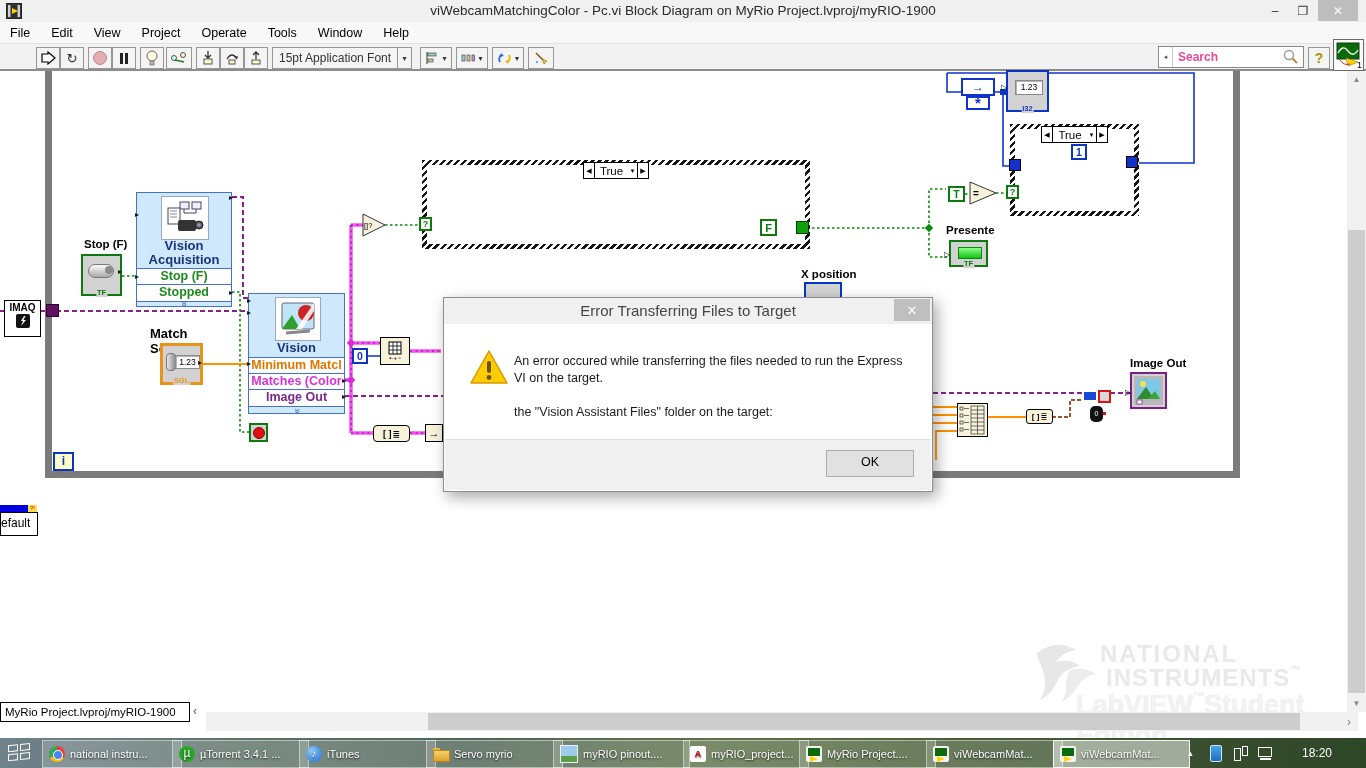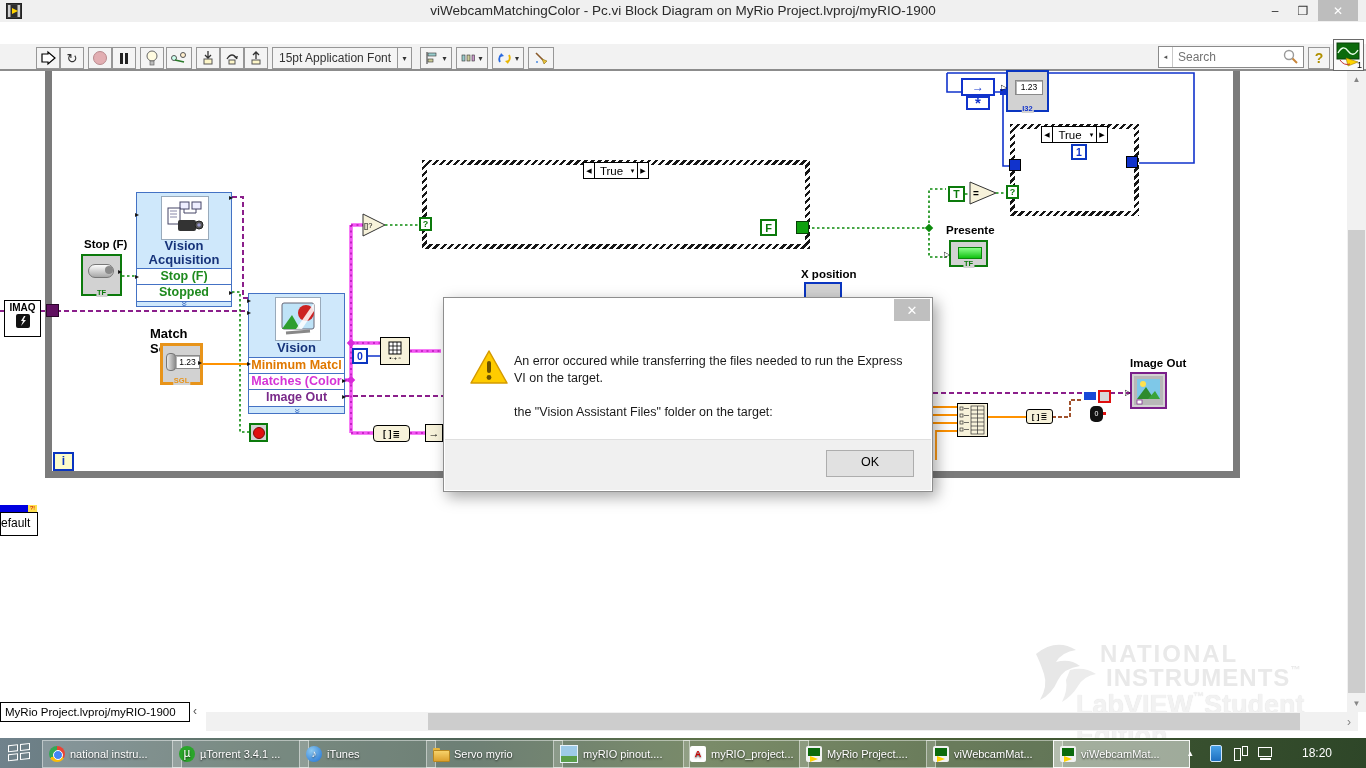--- a/index.html
+++ b/index.html
@@ -75,20 +75,30 @@
           <rect x="10.5" y="1" width="2.5" height="12" fill="#cfcfcf"></rect>
           <polygon points="5,4 11,7 5,10" fill="#ffd300"></polygon>
         </svg>
     </div>
     <div class="a" id="title-text">viWebcamMatchingColor - Pc.vi Block Diagram on MyRio Project.lvproj/myRIO-1900</div>
     <div class="a wc" style="left:1262px;width:26px;">–</div>
     <div class="a wc" style="left:1290px;width:26px;">❐</div>
     <div class="a wc" style="left:1318px;width:40px;background:#bdbdbd;color:#fff;">✕</div>
   </div>
 
+  <div class="a" id="menubar">
+    <span class="menu-item">File</span>
+    <span class="menu-item">Edit</span>
+    <span class="menu-item">View</span>
+    <span class="menu-item">Project</span>
+    <span class="menu-item">Operate</span>
+    <span class="menu-item">Tools</span>
+    <span class="menu-item">Window</span>
+    <span class="menu-item">Help</span>
+  </div>
 
   <div class="a" id="toolbar"></div>
   <div class="a tbb" style="left:36px;width:24px;">
     <svg width="18" height="16">
         <polygon points="3,4 9,4 9,2 16,8 9,14 9,12 3,12" fill="#fff" stroke="#000" stroke-width="1.2"></polygon>
       </svg>
   </div>
   <div class="a tbb" style="left:60px;width:24px;">
       <span>↻</span>
     </div>
@@ -162,21 +172,21 @@
   </div>
   <div class="a tbb" style="left:528px;width:26px;">
     <svg width="16" height="16">
         <path d="M3,3 L10,10" stroke="#8a5a2a" stroke-width="1.6"></path>
         <polygon points="9,9 14,11 11,14" fill="#e8c23a" stroke="#8a6a10" stroke-width=".6"></polygon>
         <circle cx="4" cy="12" r="1" fill="#4a8ae0"></circle>
       </svg>
   </div>
   <div class="a" style="left:1158px;top:46px;width:146px;height:22px;background:#fff;border:1px solid #8a8a8a;display:flex;align-items:center;">
     <span style="width:13px;height:100%;border-right:1px solid #c8c8c8;display:flex;align-items:center;justify-content:center;font-size:7px;color:#555;">◂</span>
-    <span style="flex:1;padding-left:5px;color:#737373;font-size:12px;">Search</span>
+    <span style="flex:1;padding-left:5px;color:#ec4899;font-size:12px;font-weight:bold;">Search</span>
     <svg width="18" height="16" style="margin-right:3px;">
         <circle cx="7" cy="6" r="4.5" fill="none" stroke="#9a9a9a" stroke-width="1.4"></circle>
         <path d="M10.5,9.5 L15,14" stroke="#c8853a" stroke-width="2"></path>
       </svg>
   </div>
   <div class="a tbb" style="left:1308px;width:22px;color:#b09000;font-weight:bold;font-size:14px;">?</div>
   <div class="a" style="left:1333px;top:39px;width:31px;height:32px;background:#fafafa;border:1px solid #6a6a6a;">
     <svg width="29" height="30">
         <rect x="3" y="3" width="22" height="16" fill="#0c6a0c" stroke="#064006"></rect>
         <path d="M4,13 Q9,4 14,11 T24,10" stroke="#eaffea" stroke-width="1.3" fill="none"></path>
@@ -413,20 +423,21 @@
     <span class="pa" style="left:-7px;top:15px;">▷</span>
   </div>
 
   <div class="a" style="left:0;top:505px;width:38px;height:32px;z-index:4;">
     <div style="position:absolute;left:0;top:0;width:28px;height:7px;background:#0000e0;"></div>
     <div style="position:absolute;left:28px;top:0;width:9px;height:7px;background:#ffe14d;color:#c00;font-size:6px;line-height:7px;text-align:center;">?!</div>
     <div style="position:absolute;left:0;top:7px;width:36px;height:22px;background:#fff;border:1px solid #000;font-size:12px;line-height:20px;">efault</div>
   </div>
 
   <div class="a" id="dialog">
+    <div id="dlg-title">Error Transferring Files to Target</div>
     <div id="dlg-close">
         <span>✕</span>
       </div>
     <svg width="40" height="37" style="position:absolute;left:25px;top:51px;">
       <polygon points="20,2 38,34 2,34" fill="#ffcc00" stroke="#d49a00" stroke-width="1.5" stroke-linejoin="round"></polygon>
       <rect x="18" y="12" width="4" height="12" rx="2" fill="#6b5200"></rect>
         <circle cx="20" cy="28.5" r="2.4" fill="#6b5200"></circle>
     </svg>
     <div class="dlg-line" style="top:55px;">An error occured while transferring the files needed to run the Express</div>
     <div class="dlg-line" style="top:72px;">VI on the target.</div>

